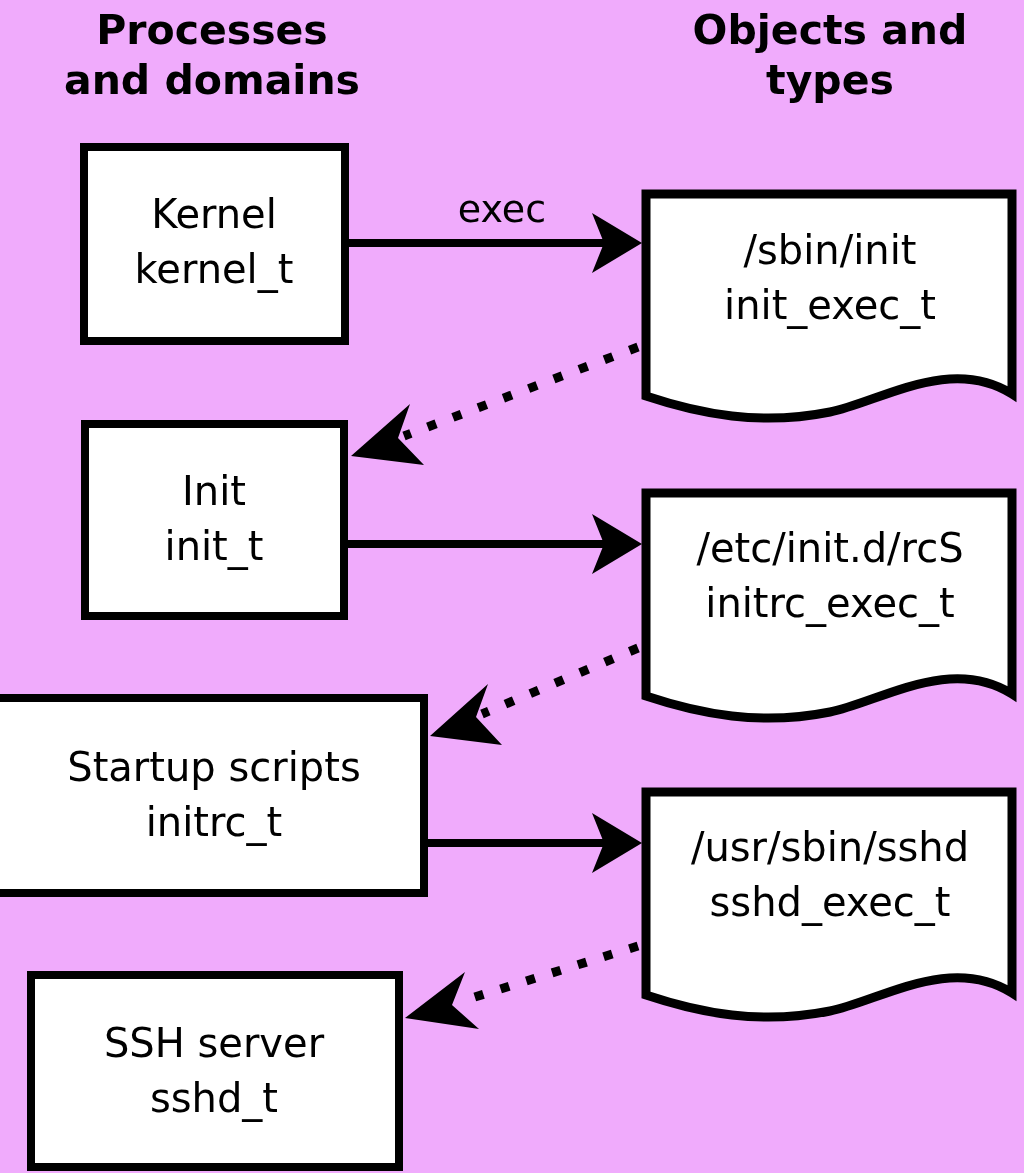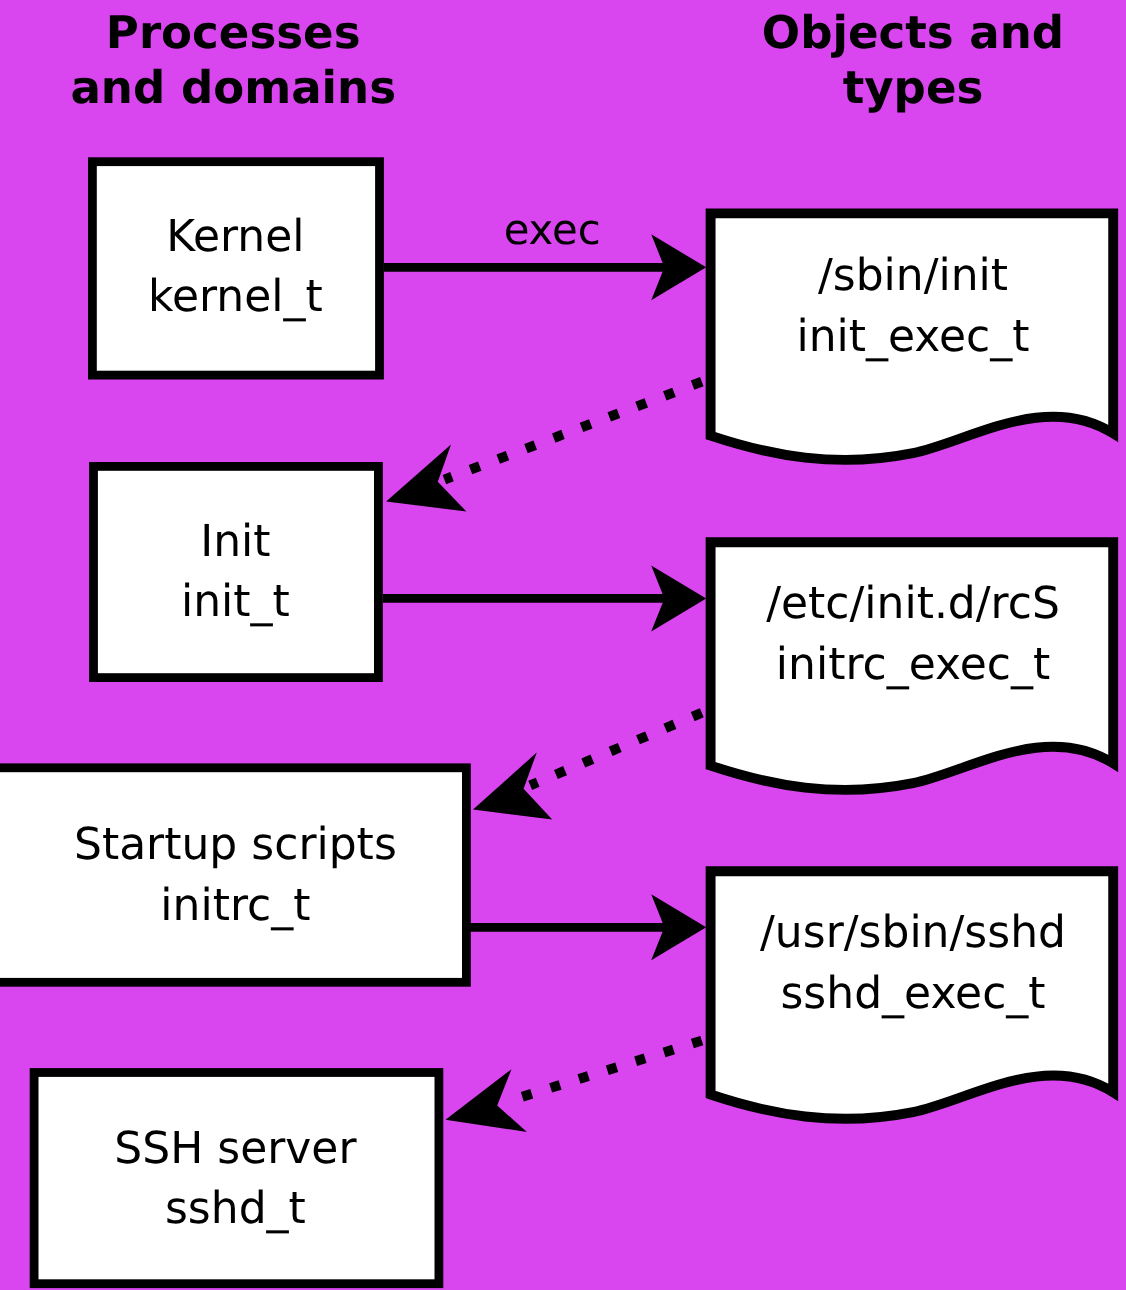--- a/index.html
+++ b/index.html
@@ -10,21 +10,21 @@
   body {
     width: 1024px;
     height: 1173px;
     font-family: "DejaVu Sans", sans-serif;
     overflow: hidden;
   }
   #diagram-root {
     position: relative;
     width: 1024px;
     height: 1173px;
-    background: #d946ef;
+    background: #f0abfc;
   }
   svg.layer {
     position: absolute;
     left: 0;
     top: 0;
     width: 1024px;
     height: 1173px;
   }
   .col-header {
     font-family: "DejaVu Sans", sans-serif;

